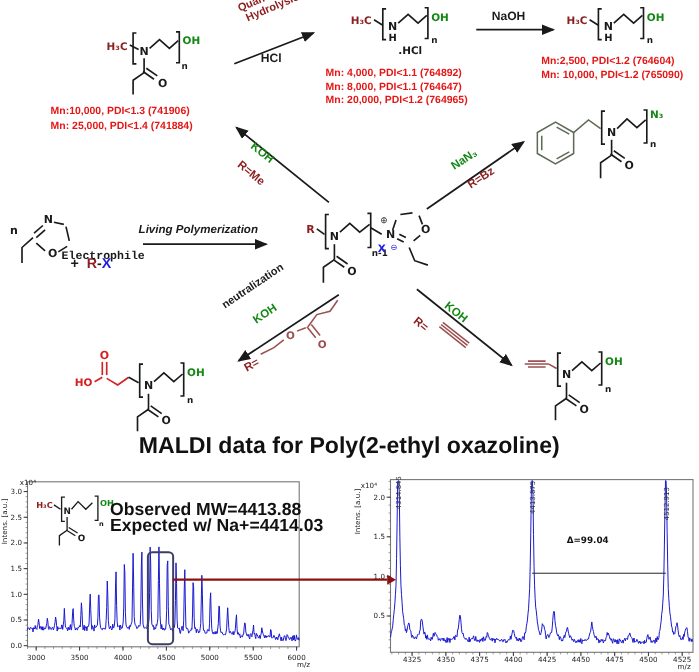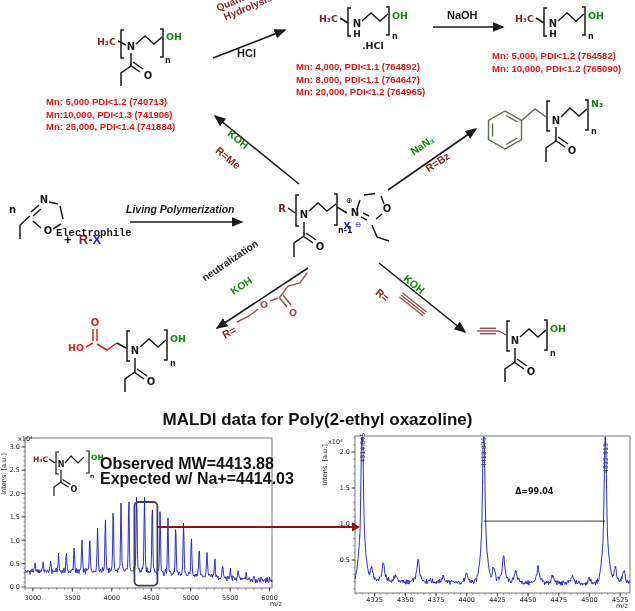--- a/index.html
+++ b/index.html
@@ -4,21 +4,21 @@
 <style>
   html,body{margin:0;padding:0;background:#fff;}
   body{width:635px;height:611px;position:relative;overflow:hidden;
        font-family:"Liberation Sans",sans-serif;}
   svg text{font-family:"DejaVu Sans",sans-serif;}
   #scheme{position:absolute;left:0;top:0;}
   .lbl{position:absolute;font-weight:bold;font-size:10.5px;white-space:nowrap;color:#1a1a1a;transform-origin:0 0;}
   .dr{color:#8b1f1f;} .gr{color:#128712;} .bl{color:#2222dd;}
   .mn{position:absolute;color:#e51616;font-weight:bold;font-size:9.5px;line-height:12.5px;white-space:nowrap;}
   .title{position:absolute;left:0;right:0;top:394px;text-align:center;
-         font-size:17px;font-weight:bold;color:#111;margin-top:16px;}
+         font-size:21px;font-weight:bold;color:#111;}
   .chart{position:absolute;background:#fff;}
   #chart-left{left:0;top:430px;width:292px;height:181px;}
   #chart-right{left:320px;top:430px;width:315px;height:181px;}
   .inset-struct{position:absolute;left:26px;top:16px;}
   .inset-txt{position:absolute;left:100px;top:26px;font-weight:bold;font-size:16px;
              line-height:15px;color:#111;white-space:nowrap;}
   #link-arrow{position:absolute;left:152px;top:520px;z-index:5;}
   .two-line{text-align:center;line-height:11px;font-size:10px;}
 </style>
 </head>
@@ -237,31 +237,30 @@
   <span>+</span>&nbsp;&nbsp;<span class="dr">R</span><span>-</span><span class="bl">X</span>
 </div>
 <div class="lbl" style="left:56px;top:227px;font-size:10.5px;font-family:Liberation Mono, monospace;">Electrophile</div>
 <div class="lbl" style="left:200px;top:274px;font-size:10px;transform:rotate(-34deg);">neutralization</div>
 <div class="lbl gr" style="left:228px;top:287px;transform:rotate(-34deg);">KOH</div>
 <div class="lbl gr" style="left:409px;top:272px;transform:rotate(39deg);">KOH</div>
 <div class="lbl dr" style="left:381px;top:286px;transform:rotate(39deg);">R=</div>
 <div class="lbl dr" style="left:220px;top:330px;transform:rotate(-28deg);">R=</div>
 
 <div class="mn" style="left:46px;top:96px;">
-  <div>Mn: 5,000 PDI&lt;1.2 (740713)</div>
   <div>Mn:10,000, PDI&lt;1.3 (741906)</div>
   <div>Mn: 25,000, PDI&lt;1.4 (741884)</div>
 </div>
 <div class="mn" style="left:296px;top:61px;">
   <div>Mn: 4,000, PDI&lt;1.1 (764892)</div>
   <div>Mn: 8,000, PDI&lt;1.1 (764647)</div>
   <div>Mn: 20,000, PDI&lt;1.2 (764965)</div>
 </div>
 <div class="mn" style="left:492px;top:50px;">
-  <div>Mn: 5,000, PDI&lt;1.2 (764582)</div>
+  <div>Mn:2,500, PDI&lt;1.2 (764604)</div>
   <div>Mn: 10,000, PDI&lt;1.2 (765090)</div>
 </div>
 
 <div class="title">MALDI data for Poly(2-ethyl oxazoline)</div>
 
 <div id="chart-left" class="chart">
   <svg id="spec-left" width="292" height="181" viewBox="0 0 292 181">
       <rect x="25" y="8" width="247" height="150" fill="none" stroke="#777" stroke-width="1"></rect>
       <line x1="25" y1="152.33" x2="23.2" y2="152.33" stroke="#555" stroke-width="0.5"></line>
       <line x1="25" y1="147.66" x2="23.2" y2="147.66" stroke="#555" stroke-width="0.5"></line>

